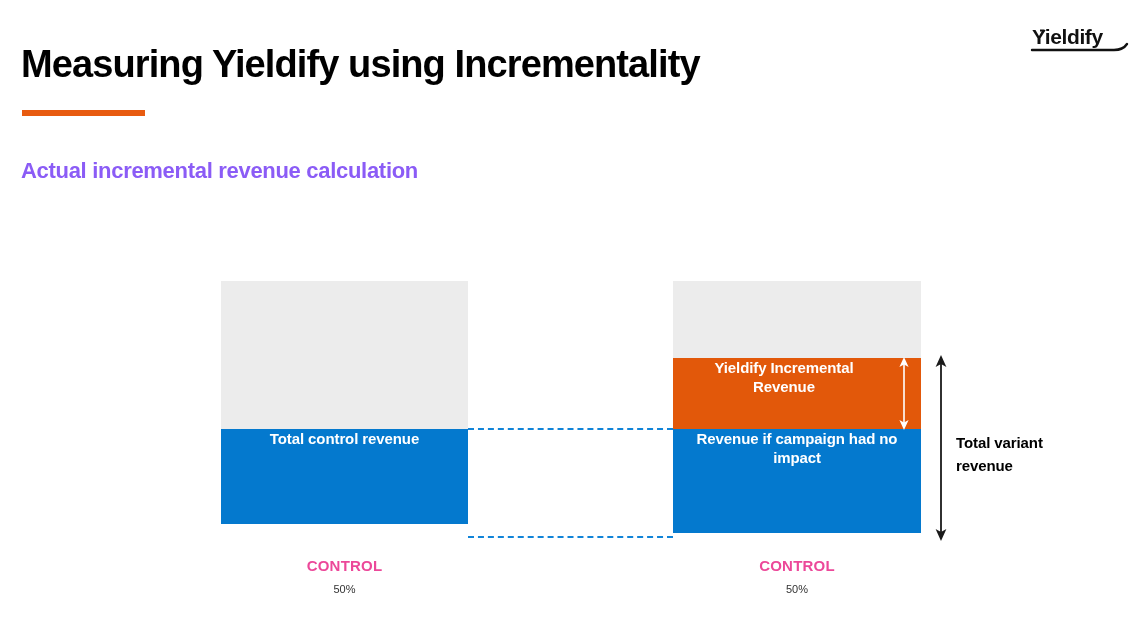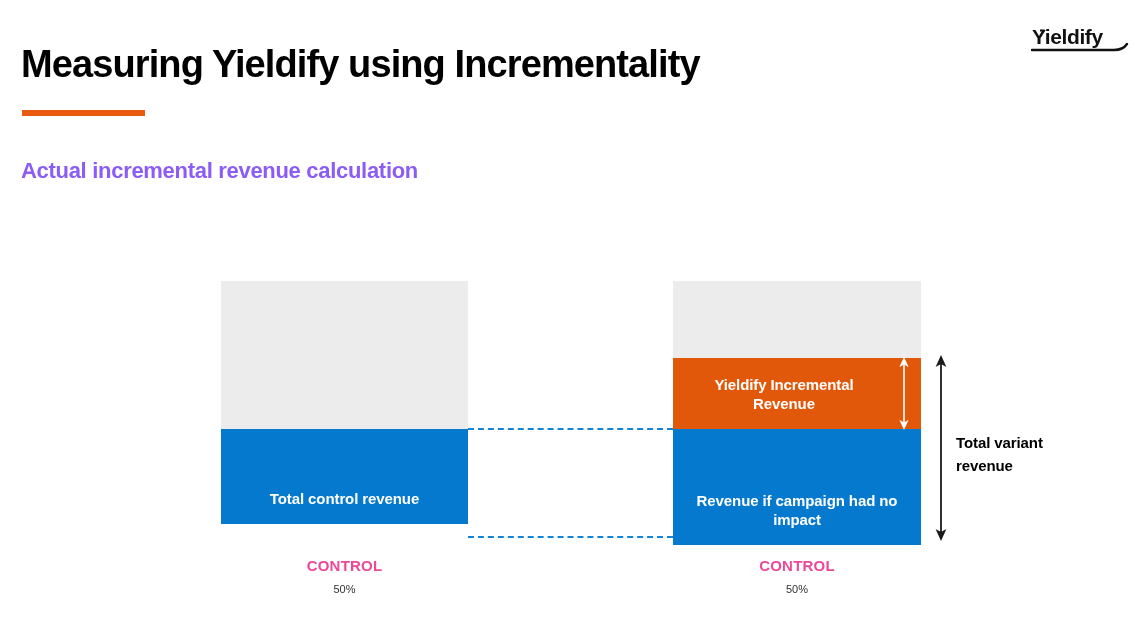--- a/index.html
+++ b/index.html
@@ -84,42 +84,42 @@
     height: 258px;
   }
   .bar-control { left: 221px; width: 247px; }
   .bar-variant { left: 673px; width: 248px; }
 
   .seg {
     position: absolute;
     left: 0;
     right: 0;
     display: flex;
-    align-items: flex-end;
+    align-items: flex-start;
     justify-content: center;
     box-sizing: border-box;
-    padding: 16px 14px;
+    padding: 0 14px;
   }
   .seg-label {
     color: #ffffff;
     font-size: 15px;
     font-weight: bold;
     text-align: center;
     line-height: 1.28;
     letter-spacing: -0.1px;
   }
 
   
   .c-grey  { top: 0;     height: 148px; background: #ECECEC; }
   .c-blue  { top: 148px; height: 95px; background: #0479CE; }
 
   
   .v-grey   { top: 0;     height: 77px;  background: #ECECEC; }
   .v-orange { top: 77px;  height: 71px;  background: #E2580A; }
-  .v-blue   { top: 148px; height: 116px; background: #0479CE; }
+  .v-blue   { top: 148px; height: 104px; background: #0479CE; }
   .v-orange .seg-label { padding-right: 26px; }
 
   
   .dash {
     position: absolute;
     left: 468px;
     width: 205px;
     height: 0;
     border-top: 2px dashed #1184D8;
   }

